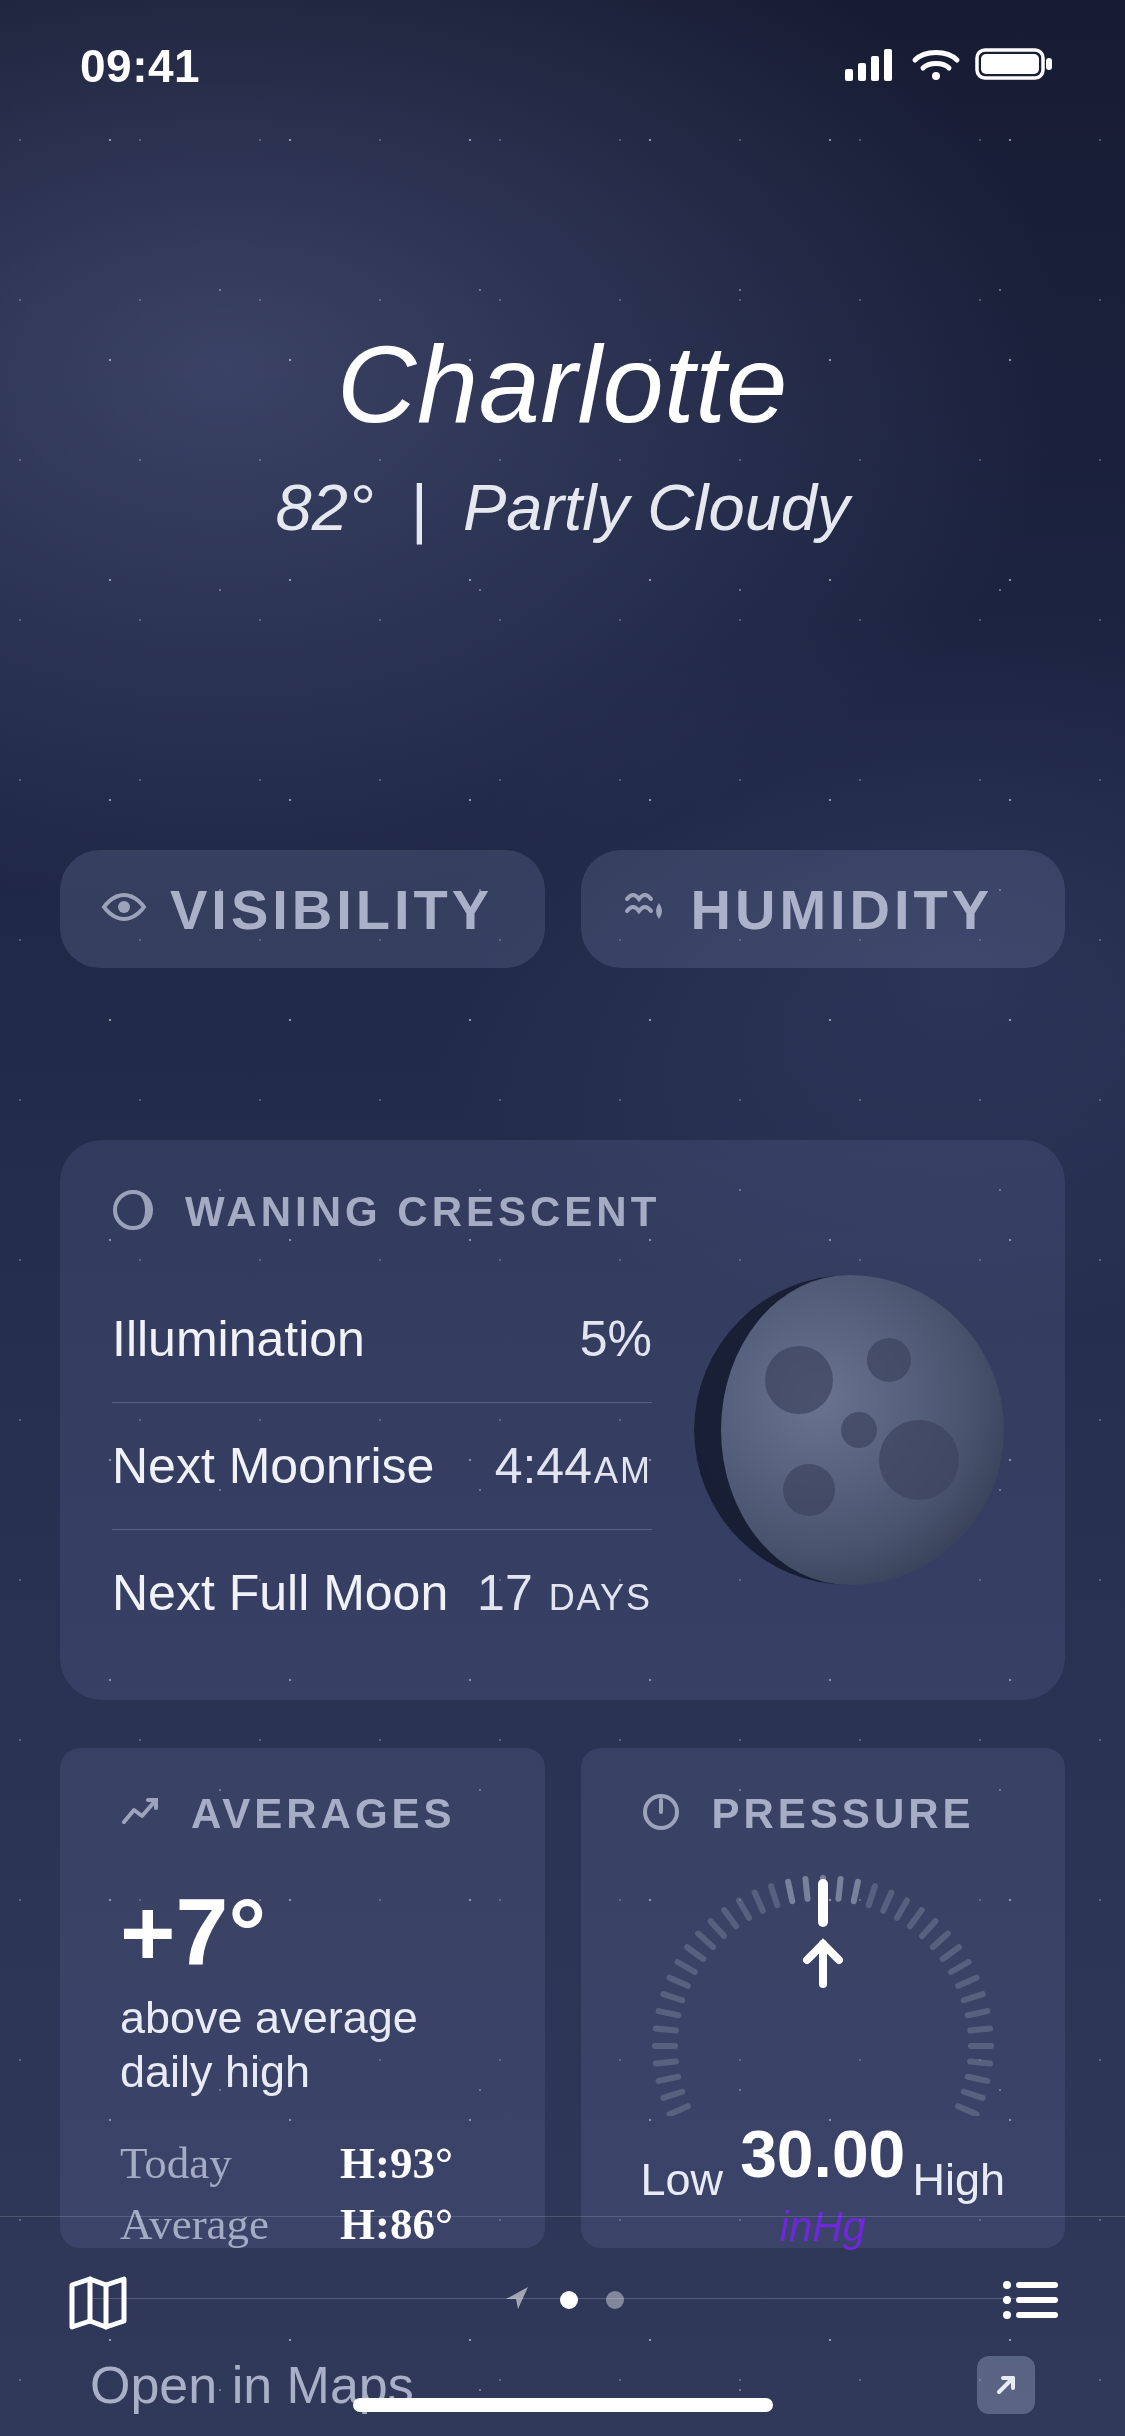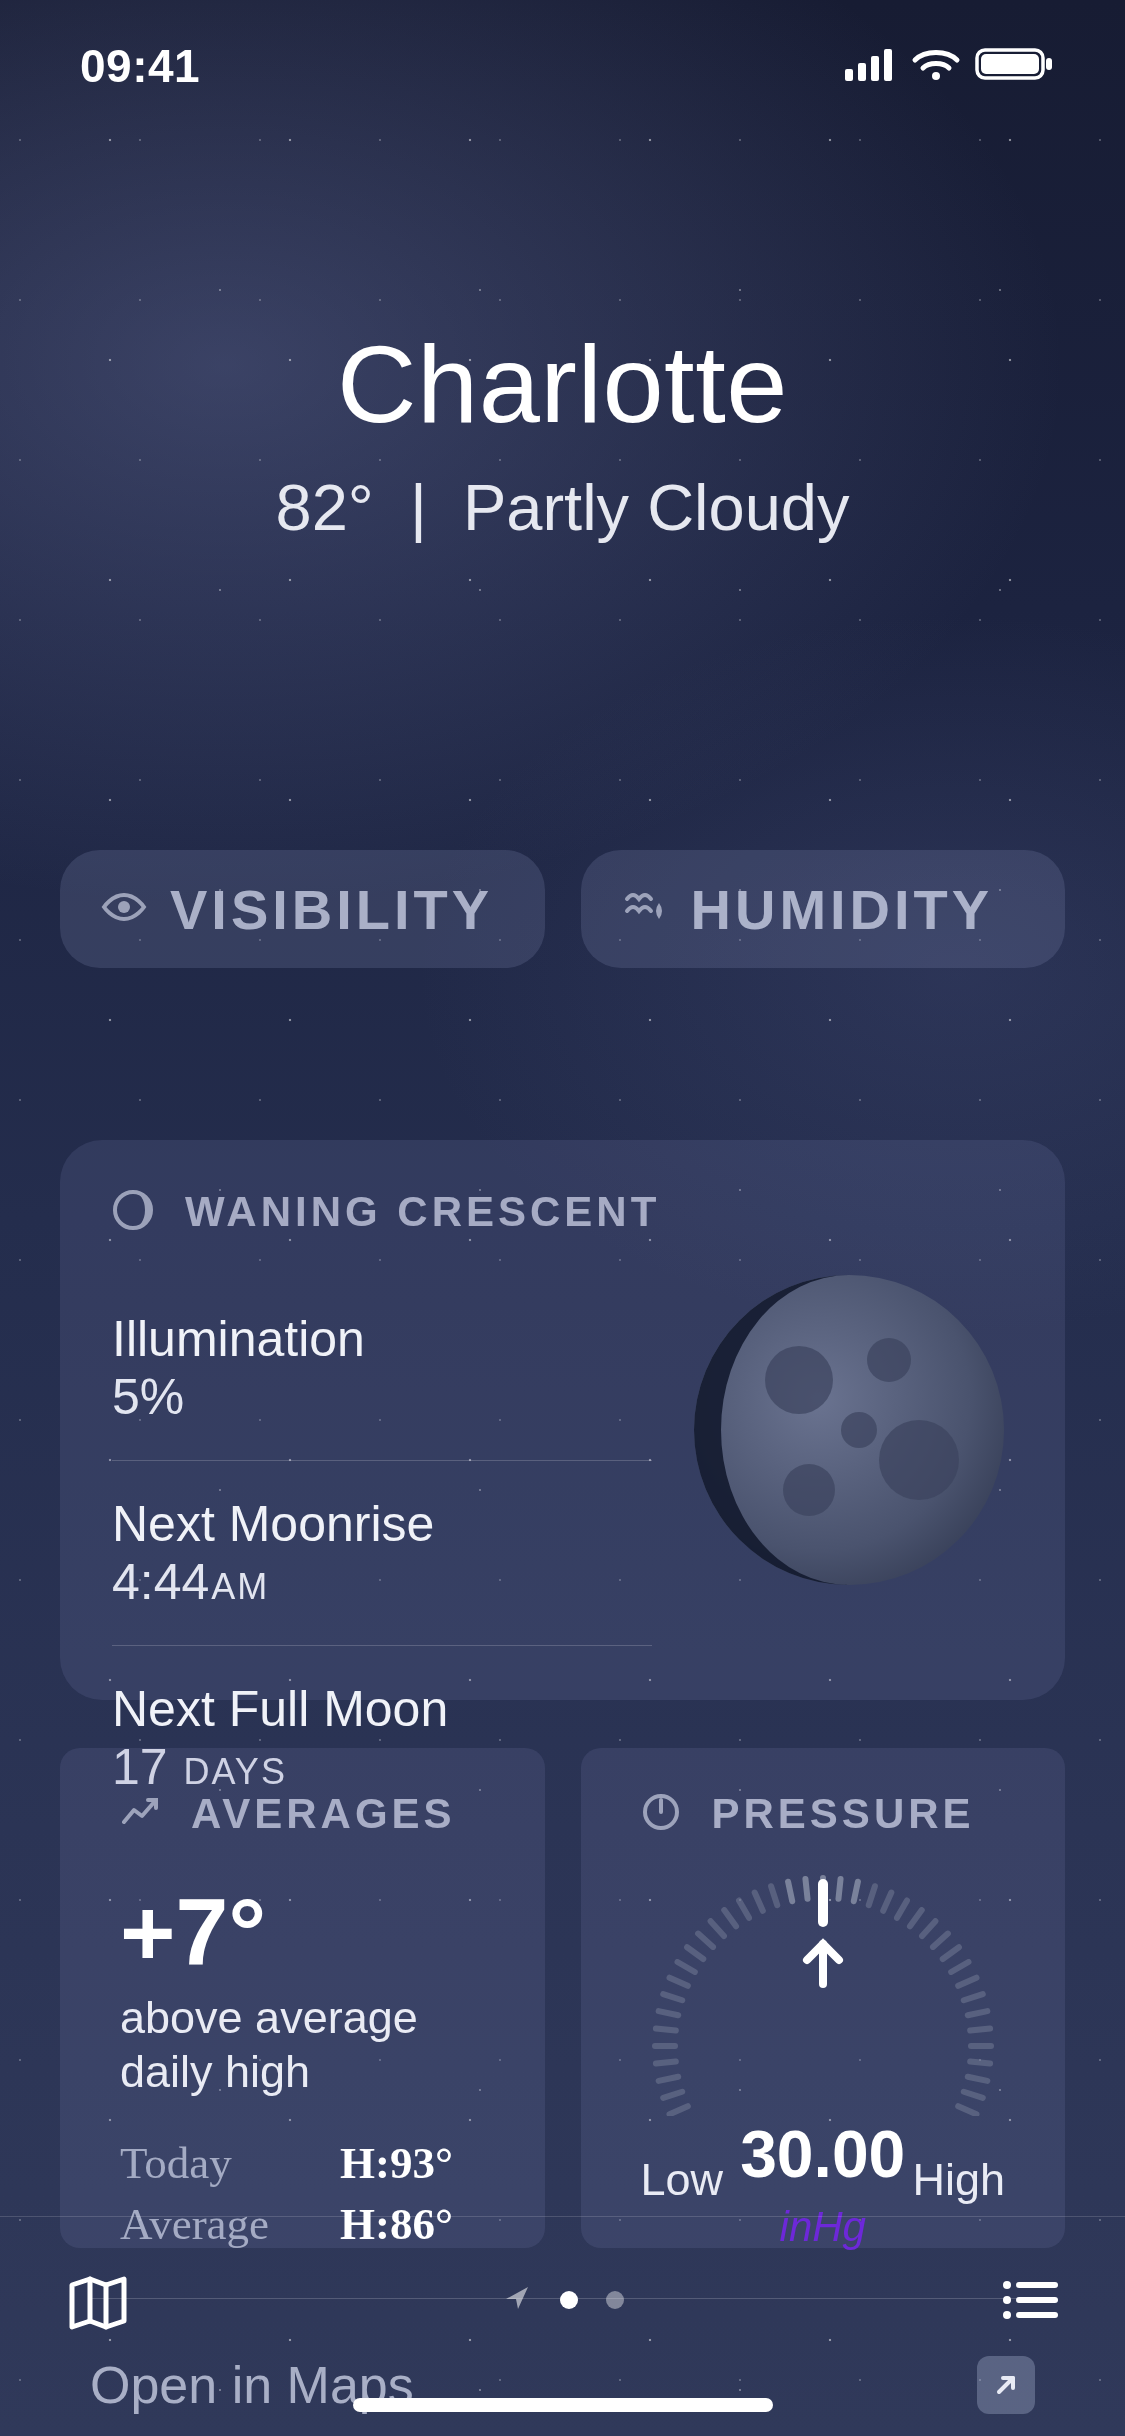--- a/index.html
+++ b/index.html
@@ -24,36 +24,36 @@
     opacity:0.6;
     pointer-events:none;
   }
 
   
   .status-bar { position:absolute; top:0; left:0; right:0; height:132px; display:flex; align-items:center; justify-content:space-between; padding:0 70px 0 80px; }
   .status-time { font-size:46px; font-weight:600; letter-spacing:0.5px; }
   .status-icons { display:flex; align-items:center; gap:14px; }
 
   
-  .hdr { position:absolute; top:320px; left:0; right:0; text-align:center; }
+  .hdr { position:absolute; top:320px; left:0; right:0; text-align:center;font-style:italic; }
   .city { font-size:110px; font-weight:400; letter-spacing:0.5px; }
   .summary { margin-top:23px; font-size:65px; font-weight:400; color:#e6e8f0; }
 
   
   .chips { position:absolute; top:850px; left:60px; right:60px; display:flex; gap:36px; }
   .chip { flex:1; height:118px; border-radius:40px; background:rgba(130,140,180,0.22); display:flex; align-items:center; padding:0 40px; gap:22px; }
   .chip-label { font-size:56px; font-weight:600; letter-spacing:4px; color:rgba(210,215,235,0.75); }
   .chip svg, .card-hdr svg { opacity:0.7; }
 
   
   .moon-card { position:absolute; top:1140px; left:60px; right:60px; height:560px; border-radius:42px; background:rgba(120,130,175,0.18); padding:48px 52px 40px; }
   .card-hdr { display:flex; align-items:center; gap:31px; margin-bottom:40px; }
   .card-hdr-label { font-size:42px; font-weight:600; letter-spacing:4px; color:rgba(210,215,235,0.72); }
   .moon-rows { width:540px; }
-  .moon-row { display:flex; justify-content:space-between; align-items:baseline; padding:34px 0; border-bottom:1px solid rgba(255,255,255,0.18);flex-direction:column; }
+  .moon-row { display:flex; justify-content:space-between; align-items:baseline; padding:34px 0; border-bottom:1px solid rgba(255,255,255,0.18); }
   .moon-row:last-child { border-bottom:none; }
   .moon-key { font-size:50px; font-weight:400; color:#f0f2f8; }
   .moon-val { font-size:50px; font-weight:400; color:#e2e5f0; }
   .moon-val .unit { font-size:36px; letter-spacing:2px; margin-left:2px; }
   .moon-graphic { position:absolute; right:56px; top:130px; width:320px; height:320px; }
 
   
   .lower { position:absolute; top:1748px; left:60px; right:60px; display:flex; gap:36px; height:500px; }
   .lcard { flex:1; border-radius:20px; background:rgba(120,130,175,0.18); padding:42px 60px; position:relative; }
   .avg-big { font-size:95px; font-weight:600; margin-top:18px; }

